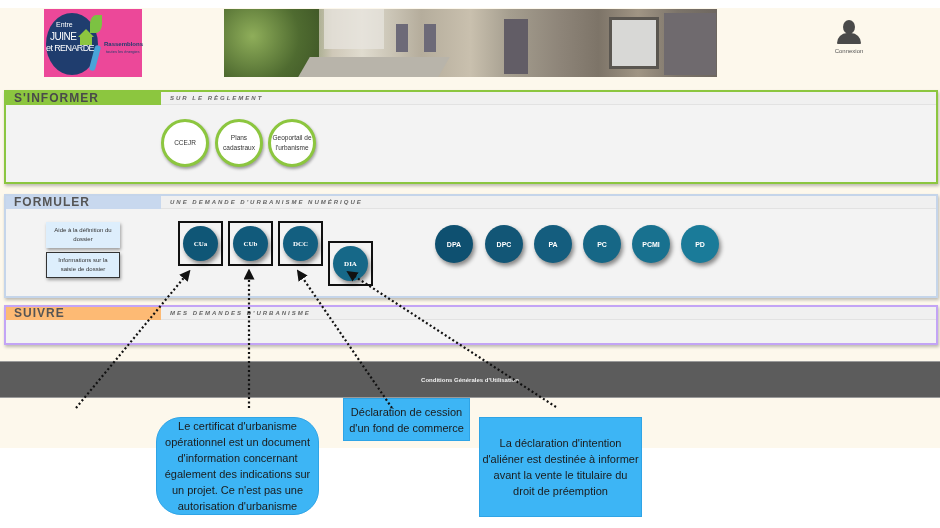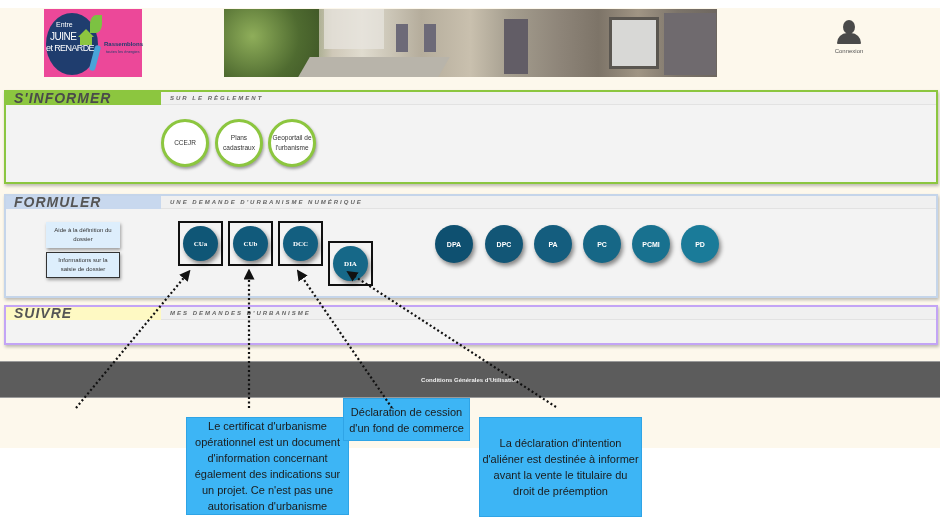--- a/index.html
+++ b/index.html
@@ -34,29 +34,29 @@
 
   .connexion { position: absolute; left: 826px; top: 18px; width: 46px; text-align: center; }
   .user-icon { position: relative; width: 26px; height: 28px; margin: 0 auto; }
   .user-head { position: absolute; left: 7px; top: 2px; width: 12px; height: 14px; border-radius: 50%; background: #4a4a4a; }
   .user-body { position: absolute; left: 1px; top: 15px; width: 24px; height: 11px; border-radius: 10px 10px 1px 1px; background: #4a4a4a; }
   .connexion-label { font-size: 6px; color: #555; margin-top: 2px; }
 
   
   .section { position: absolute; left: 4px; width: 934px; background: #f3f3f3; box-shadow: 1px 2px 3px rgba(0,0,0,.25); }
   .sec-head { position: absolute; left: 0; top: 0; width: 100%; height: 13px; background: #f0f0f0; border-bottom: 1px solid #e2e2e2; }
-  .sec-title { position: absolute; left: 0; top: 0; width: 155px; height: 13px; padding-left: 8px; font-size: 14px; font-weight: bold; font-style: italic; letter-spacing: 1px; line-height: 13px; color: #555; }
+  .sec-title { position: absolute; left: 0; top: 0; width: 155px; height: 13px; padding-left: 8px; font-size: 12px; font-weight: bold; letter-spacing: 1px; line-height: 13px; color: #555; }
   .sec-sub { position: absolute; left: 164px; top: 0; height: 13px; font-size: 6px; font-weight: bold; font-style: italic; letter-spacing: 2px; line-height: 13px; color: #666; }
 
   .s-inform { top: 90px; height: 94px; border: 2px solid #8cc63f; }
   .s-inform .sec-title { background: #8cc63f; color: #4a4a4a; }
   .s-formuler { top: 194px; height: 104px; border: 2px solid #c5d5ea; }
   .s-formuler .sec-title { background: #c8d8ee; color: #555; }
   .s-suivre { top: 305px; height: 40px; border: 2px solid #c3a4f5; }
-  .s-suivre .sec-title { background: #fef9c3; color: #555; }
+  .s-suivre .sec-title { background: #fdba74; color: #555; }
 
   .info-circle { position: absolute; width: 48px; height: 48px; border-radius: 50%; background: #fff; border: 3px solid #8cc63f; box-shadow: 1px 2px 3px rgba(0,0,0,.35); display: flex; align-items: center; justify-content: center; text-align: center; font-size: 6.5px; line-height: 10px; color: #333; }
 
   .help-btn { position: absolute; width: 74px; height: 26px; background: #ddeefc; box-shadow: 1px 2px 3px rgba(0,0,0,.35); font-size: 6px; color: #333; text-align: center; display: flex; align-items: center; justify-content: center; line-height: 9px; padding: 0 3px; }
   .help-btn.outlined { border: 1px solid #333; }
 
   .sq { position: absolute; width: 45px; height: 45px; border: 2px solid #111; }
   .dcircle { position: absolute; border-radius: 50%; box-shadow: 2px 3px 4px rgba(0,0,0,.45); color: #fff; font-size: 7px; font-weight: bold; display: flex; align-items: center; justify-content: center; }
   .sq .dcircle { left: 3px; top: 3px; width: 35px; height: 35px; font-family: "Liberation Serif", serif; }
   .free { width: 38px; height: 38px; }
@@ -149,21 +149,21 @@
     <div class="sec-head">
       <div class="sec-title">SUIVRE</div>
       <div class="sec-sub">MES DEMANDES D'URBANISME</div>
     </div>
   </div>
 
   <div class="footer">
     <div class="footer-link">Conditions Générales d'Utilisation</div>
   </div>
 
-  <div class="callout" style="left:186px; top:417px; width:163px; height:98px;">Le certificat d'urbanisme opérationnel est un document d'information concernant également des indications sur un projet. Ce n'est pas une autorisation d'urbanisme</div>
+  <div class="callout" style="left:156px; top:417px; width:163px; height:98px;border-radius:25px;">Le certificat d'urbanisme opérationnel est un document d'information concernant également des indications sur un projet. Ce n'est pas une autorisation d'urbanisme</div>
   <div class="callout" style="left:343px; top:398px; width:127px; height:43px;">Déclaration de cession d'un fond de commerce</div>
   <div class="callout" style="left:479px; top:417px; width:163px; height:100px;">La déclaration d'intention d'aliéner est destinée à informer avant la vente le titulaire du droit de préemption</div>
 
   <svg class="arrows" viewBox="0 0 940 528">
     <defs>
       <marker id="ah" viewBox="0 0 10 10" refX="5" refY="5" markerWidth="5" markerHeight="5" orient="auto-start-reverse">
         <path d="M0,0 L10,5 L0,10 z" fill="#111"></path>
       </marker>
     </defs>
     <line x1="76" y1="408" x2="187" y2="274" stroke="#111" stroke-width="2.2" stroke-dasharray="2 2.5" marker-end="url(#ah)"></line>

